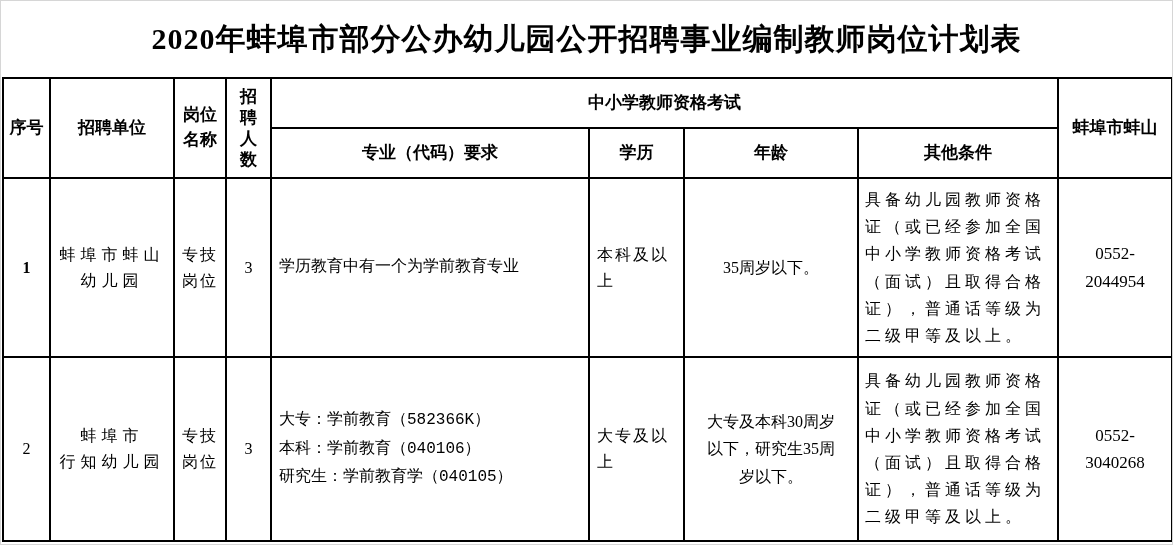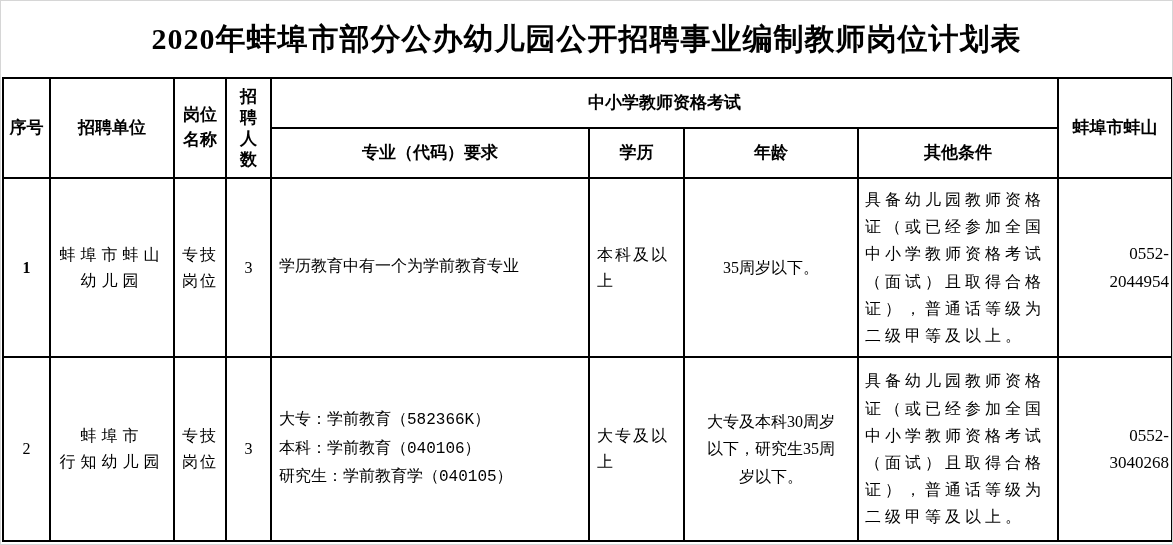--- a/index.html
+++ b/index.html
@@ -43,21 +43,21 @@
   th.h-count { line-height:1.25; padding:2px 0; }
   td.c-seq   { text-align:center; padding:2px; }
   td.c-seq.bold { font-weight:bold; }
   td.c-unit  { letter-spacing:5px;text-align:center; }
   td.c-pos   { text-align:center; letter-spacing:2px;margin-top:32px; }
   td.c-count { text-align:center; padding:2px; }
   td.c-major { line-height:1.8;font-family:Liberation Mono, monospace; }
   td.c-edu   { letter-spacing:2px;margin-top:13px; }
   td.c-age   { line-height:1.7;text-align:center; }
   td.c-other { letter-spacing:4px; line-height:1.7; padding:0 6px; }
-  td.c-phone { text-align:right; font-size:17px; line-height:1.6; padding:2px; }
+  td.c-phone { text-align:center; font-size:17px; line-height:1.6; padding:2px; }
 </style>
 </head>
 <body>
 
 <div class="title-bar">2020年蚌埠市部分公办幼儿园公开招聘事业编制教师岗位计划表</div>
 
 <table class="plan">
   <colgroup>
     <col style="width:47px">
       <col style="width:124px">

